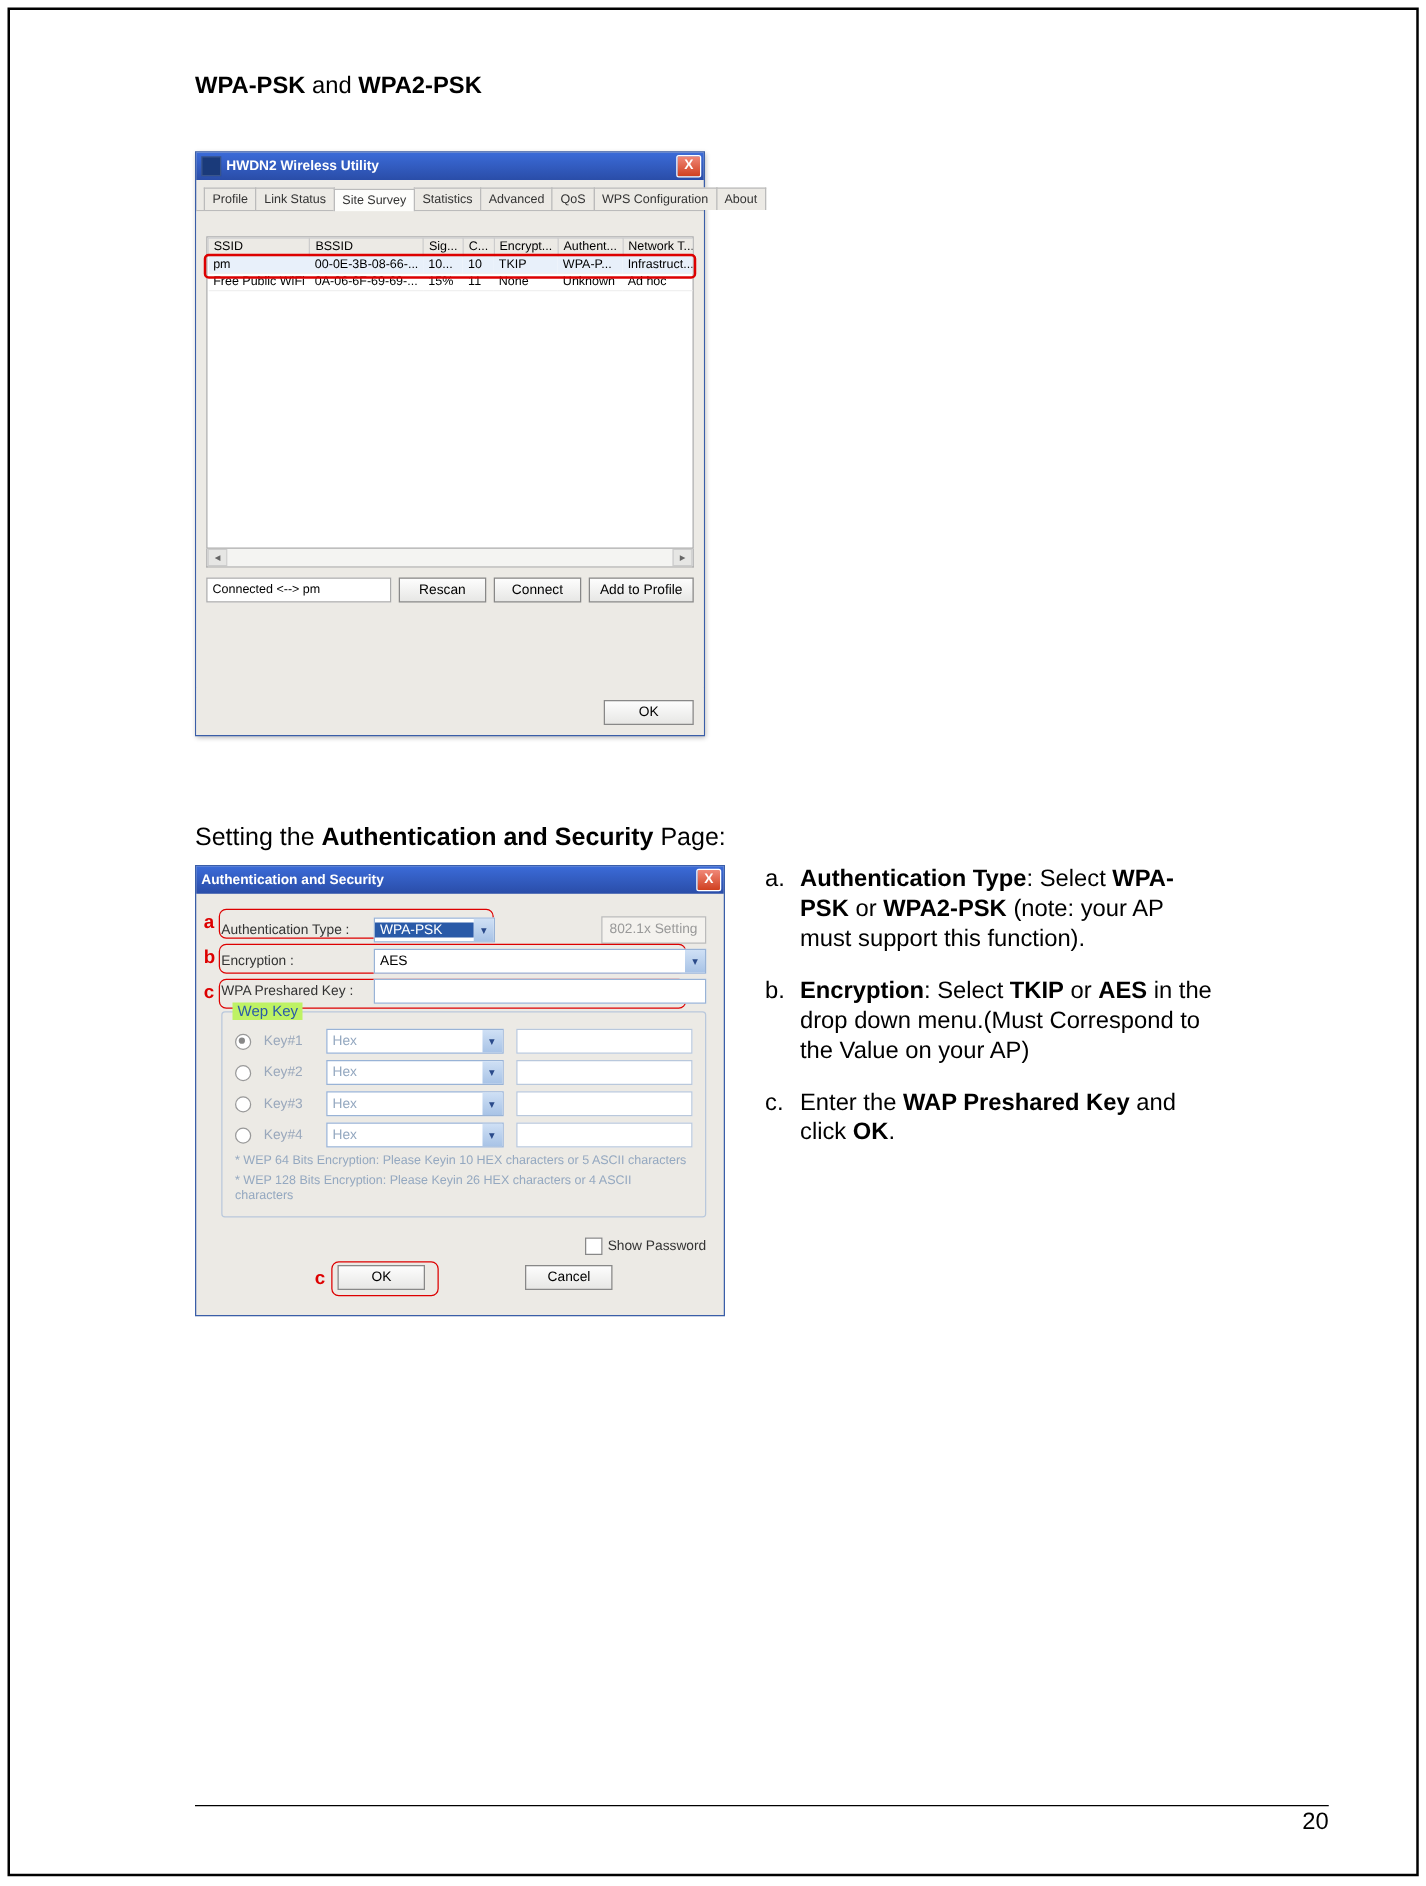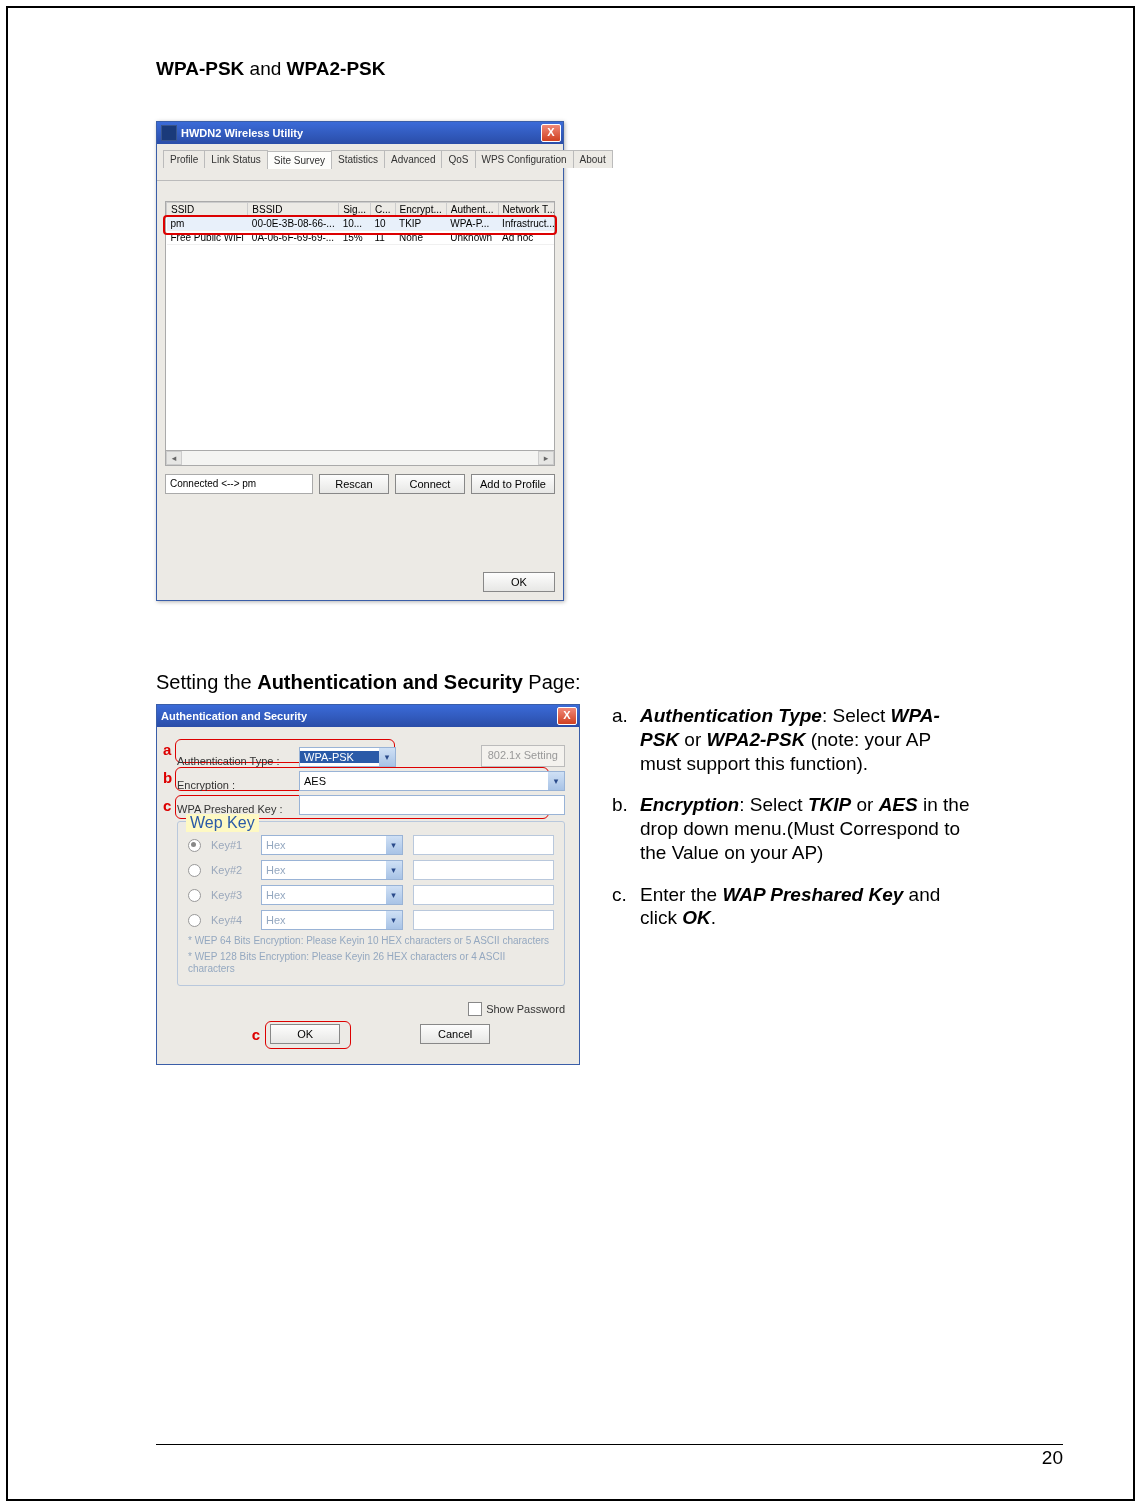--- a/index.html
+++ b/index.html
@@ -53,21 +53,21 @@
     border: 1px solid #fff;
     color: #fff;
     font-size: 11px;
     line-height: 14px;
     text-align: center;
     font-weight: bold;
     border-radius: 2px;
   }
   .tabs {
     display: flex;
-    padding: 6px 6px 12px 6px;
+    padding: 6px 6px 0 6px;
     gap: 0;
     font-size: 10px;
     color: #333;
     border-bottom: 1px solid #bbb;
   }
   .tab {
     padding: 3px 6px 3px 6px;
     border: 1px solid #bbb;
     border-bottom: none;
     background: #eceae5;
@@ -178,21 +178,21 @@
     border: 1px solid #3a5ea8;
     background: #eceae5;
     position: relative;
   }
   .win2 .body {
     padding: 14px 14px 10px 20px;
     position: relative;
   }
   .formrow {
     display: flex;
-    align-items: flex-end;
+    align-items: center;
     gap: 4px;
     margin: 4px 0;
     position: relative;
   }
   .formrow label {
     width: 118px;
     font-size: 11px;
     color: #333;
   }
   .combo {
@@ -240,24 +240,24 @@
     border: 1px solid #b9c8dc;
     border-radius: 3px;
     margin: 6px 0 4px 0;
     padding: 8px 10px 10px 10px;
     position: relative;
     color: #94a8c0;
   }
   .fieldset .legend {
     position: absolute;
     top: -8px; left: 8px;
-    background: #fef9c3;
+    background: #bef264;
     padding: 0 4px;
     color: #2a5aa8;
-    font-size: 16px;
+    font-size: 12px;
   }
   .keyrow {
     display: flex;
     align-items: center;
     gap: 10px;
     margin: 5px 0;
   }
   .radio { width: 11px; height: 11px; border: 1px solid #999; border-radius: 50%; background: #fff; display:inline-block;}
   .radio.checked::after{content:""; display:block; width:5px; height:5px; background:#888; border-radius:50%; margin:2px;}
   .klabel { width: 40px; color: #9aa8bc; font-size: 11px;}
@@ -275,21 +275,21 @@
   }
 
   .instructions {
     font-size: 19px;
     line-height: 1.25;
     width: 360px;
   }
   .instructions ol { list-style: none; padding:0; margin:0;}
   .instructions li { margin-bottom: 18px; display:flex;}
   .li-marker { width: 28px; flex-shrink:0;}
-  .instructions .b { font-weight: bold; font-style: italic; }
+  .instructions .b { font-weight: bold; }
 
   .footer {
     position: absolute;
     bottom: 30px;
     left: 148px;
     right: 70px;
   }
   .footer-line {
     border-top: 1px solid #000;
     margin-bottom: 2px;

